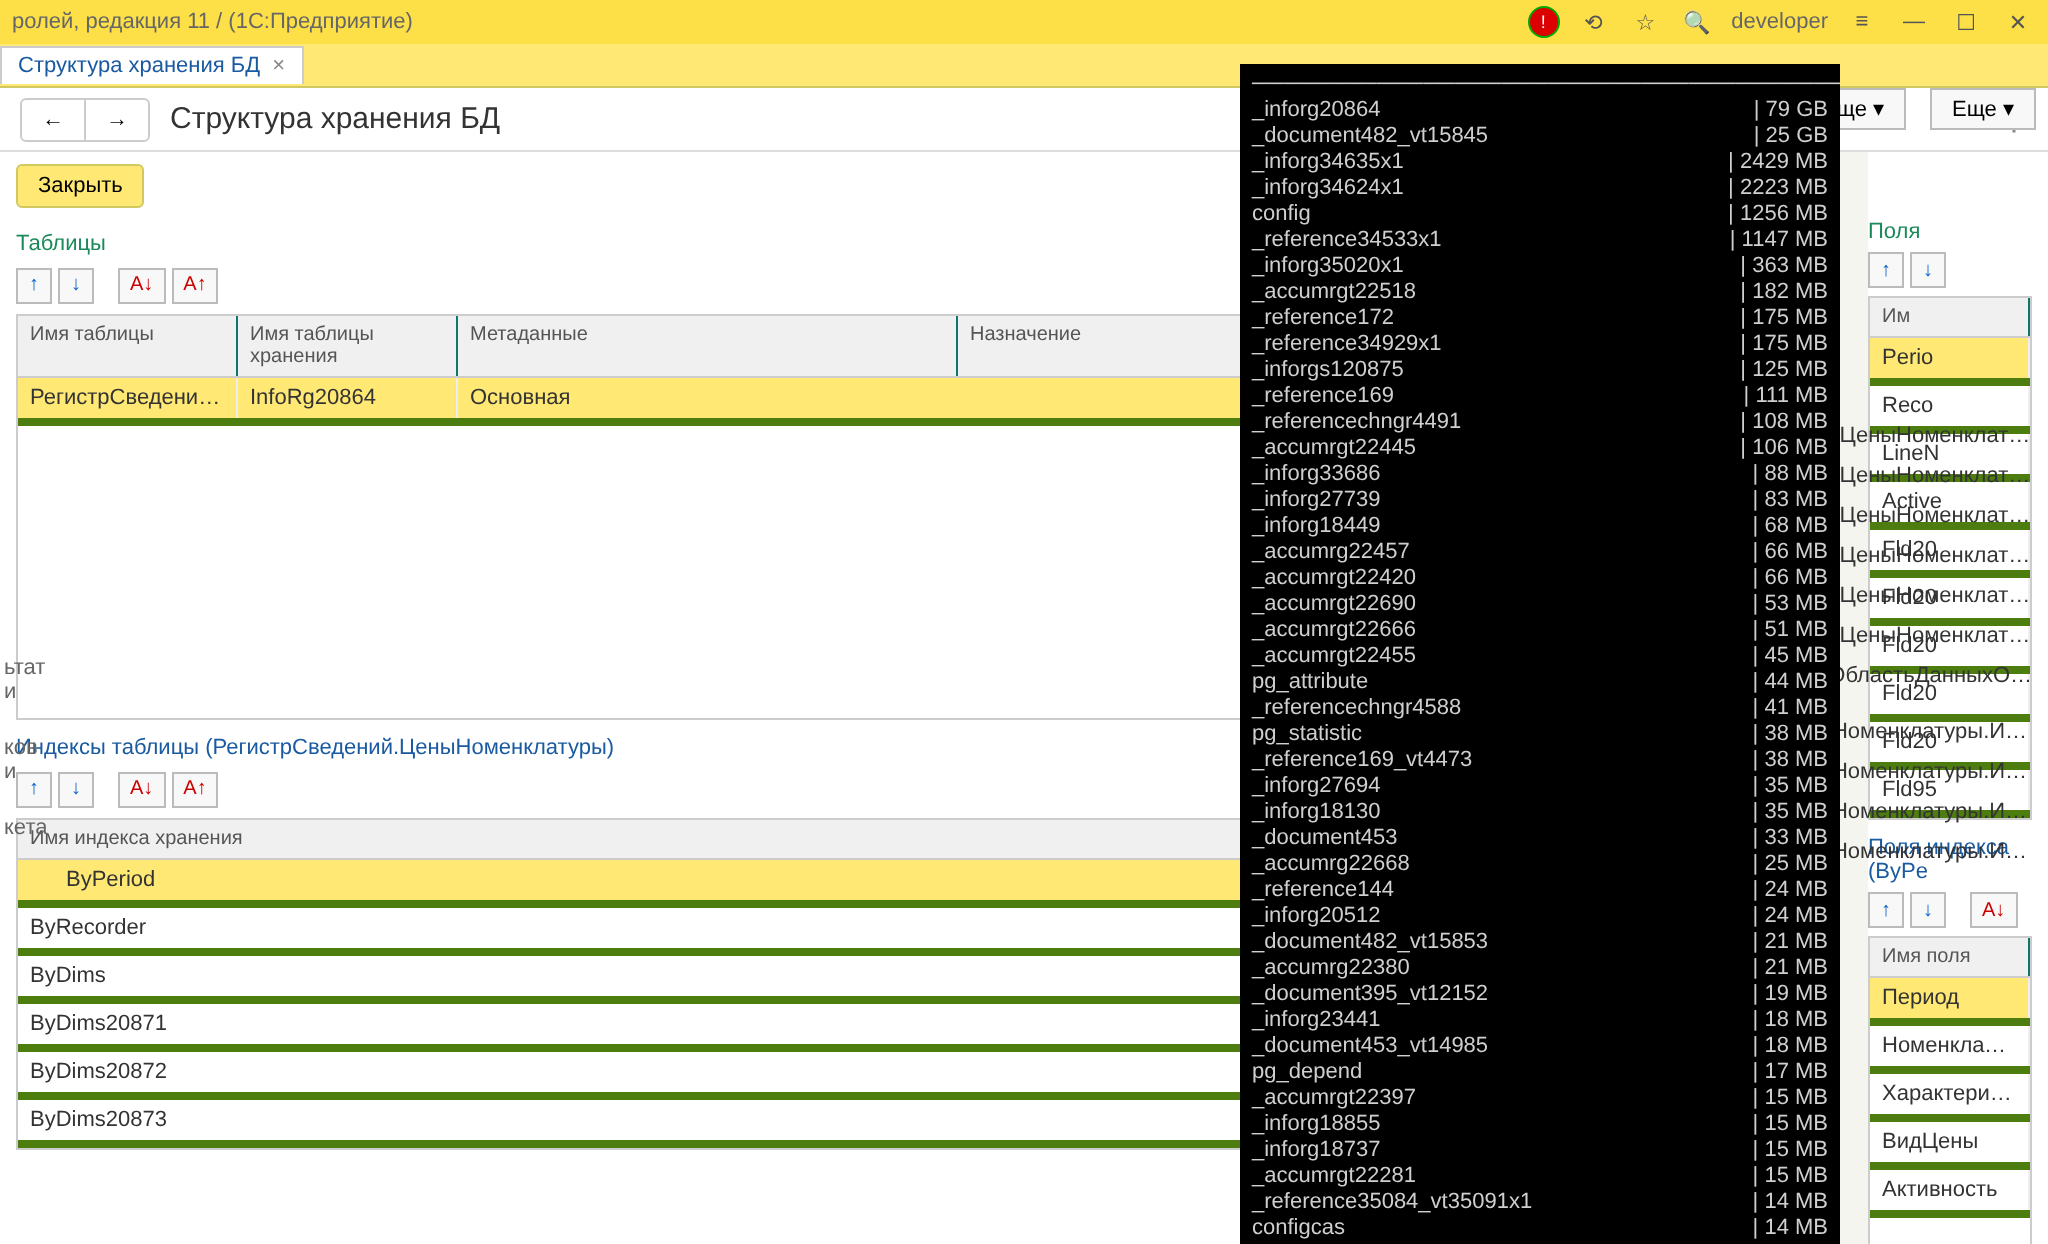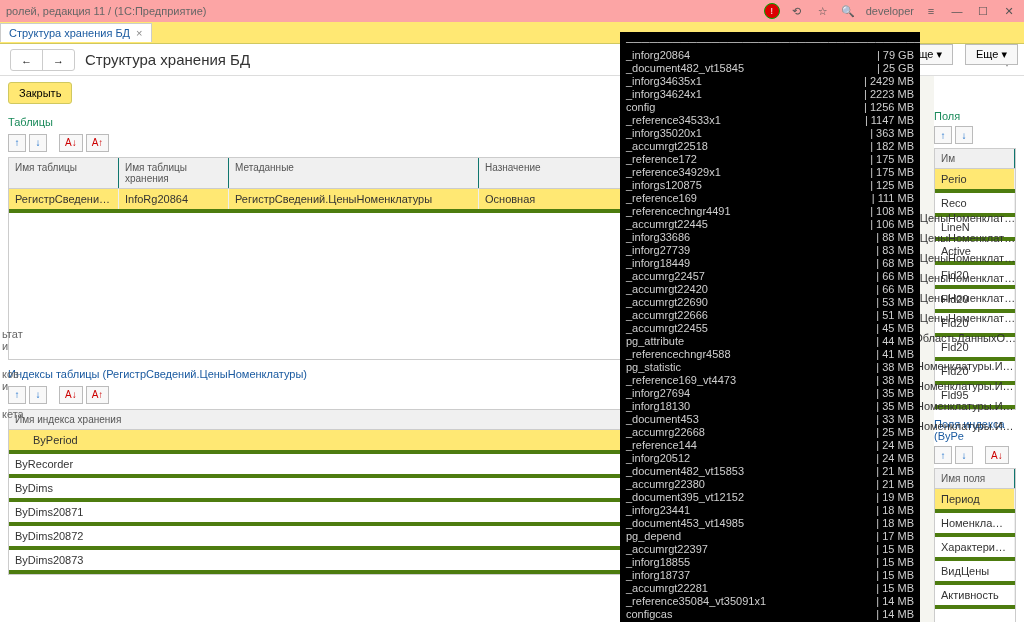--- a/index.html
+++ b/index.html
@@ -1,17 +1,17 @@
 <!DOCTYPE html>
 <html><head>
 <meta charset="utf-8">
 <style>
 * { box-sizing: border-box; margin: 0; padding: 0; font-family: Arial, sans-serif; font-size: 11px; }
 body { background: #f5f5f0; width: 1024px; height: 622px; overflow: hidden; position: relative; }
-.titlebar { background: #fca5a5; height: 22px; display: flex; align-items: center; padding: 0 6px; justify-content: space-between; }
+.titlebar { background: #fde047; height: 22px; display: flex; align-items: center; padding: 0 6px; justify-content: space-between; }
 .titlebar .left { color: #666; }
 .titlebar .right { display: flex; gap: 8px; align-items: center; color: #666; }
 .icon-btn { width: 18px; height: 18px; display: inline-flex; align-items: center; justify-content: center; cursor: pointer; color: #555; }
 .tab-bar { background: #ffe873; height: 22px; display: flex; align-items: center; border-bottom: 1px solid #d0c860; }
 .tab { background: #fff; padding: 3px 8px; border: 1px solid #ccc; border-bottom: none; display: flex; align-items: center; gap: 6px; color: #1a5aa0; }
 .tab .x { color: #888; cursor: pointer; }
 .toolbar { background: #fff; height: 32px; display: flex; align-items: center; padding: 0 10px; gap: 10px; border-bottom: 1px solid #ddd; }
 .nav-arrows { display: flex; border: 1px solid #ccc; border-radius: 3px; }
 .nav-arrows span { padding: 4px 10px; border-right: 1px solid #ccc; cursor: pointer; }
 .nav-arrows span:last-child { border-right: none; }
@@ -98,21 +98,20 @@
       <div class="grid-header">
         <div style="width:110px">Имя таблицы</div>
         <div style="width:110px">Имя таблицы хранения</div>
         <div style="width:250px">Метаданные</div>
         <div style="flex:1">Назначение</div>
       </div>
       <div class="grid-body" id="tables-body" style="min-height:170px">
           <div class="grid-row sel">
             <div style="width: 110px;">РегистрСведений.Цены…</div>
             <div style="width: 110px;">InfoRg20864</div>
-            <div style="width: 250px;">РегистрСведений.ЦеныНоменклатуры</div>
             <div style="flex: 1 1 0%;">Основная</div>
           </div>
         </div>
     </div>
 
     <div class="panel-title-link">Индексы таблицы (РегистрСведений.ЦеныНоменклатуры)</div>
     <div class="mini-toolbar">
       <span class="mini-btn" style="color:#0a64c8">↑</span>
       <span class="mini-btn" style="color:#0a64c8">↓</span>
       <span style="width:6px"></span>

